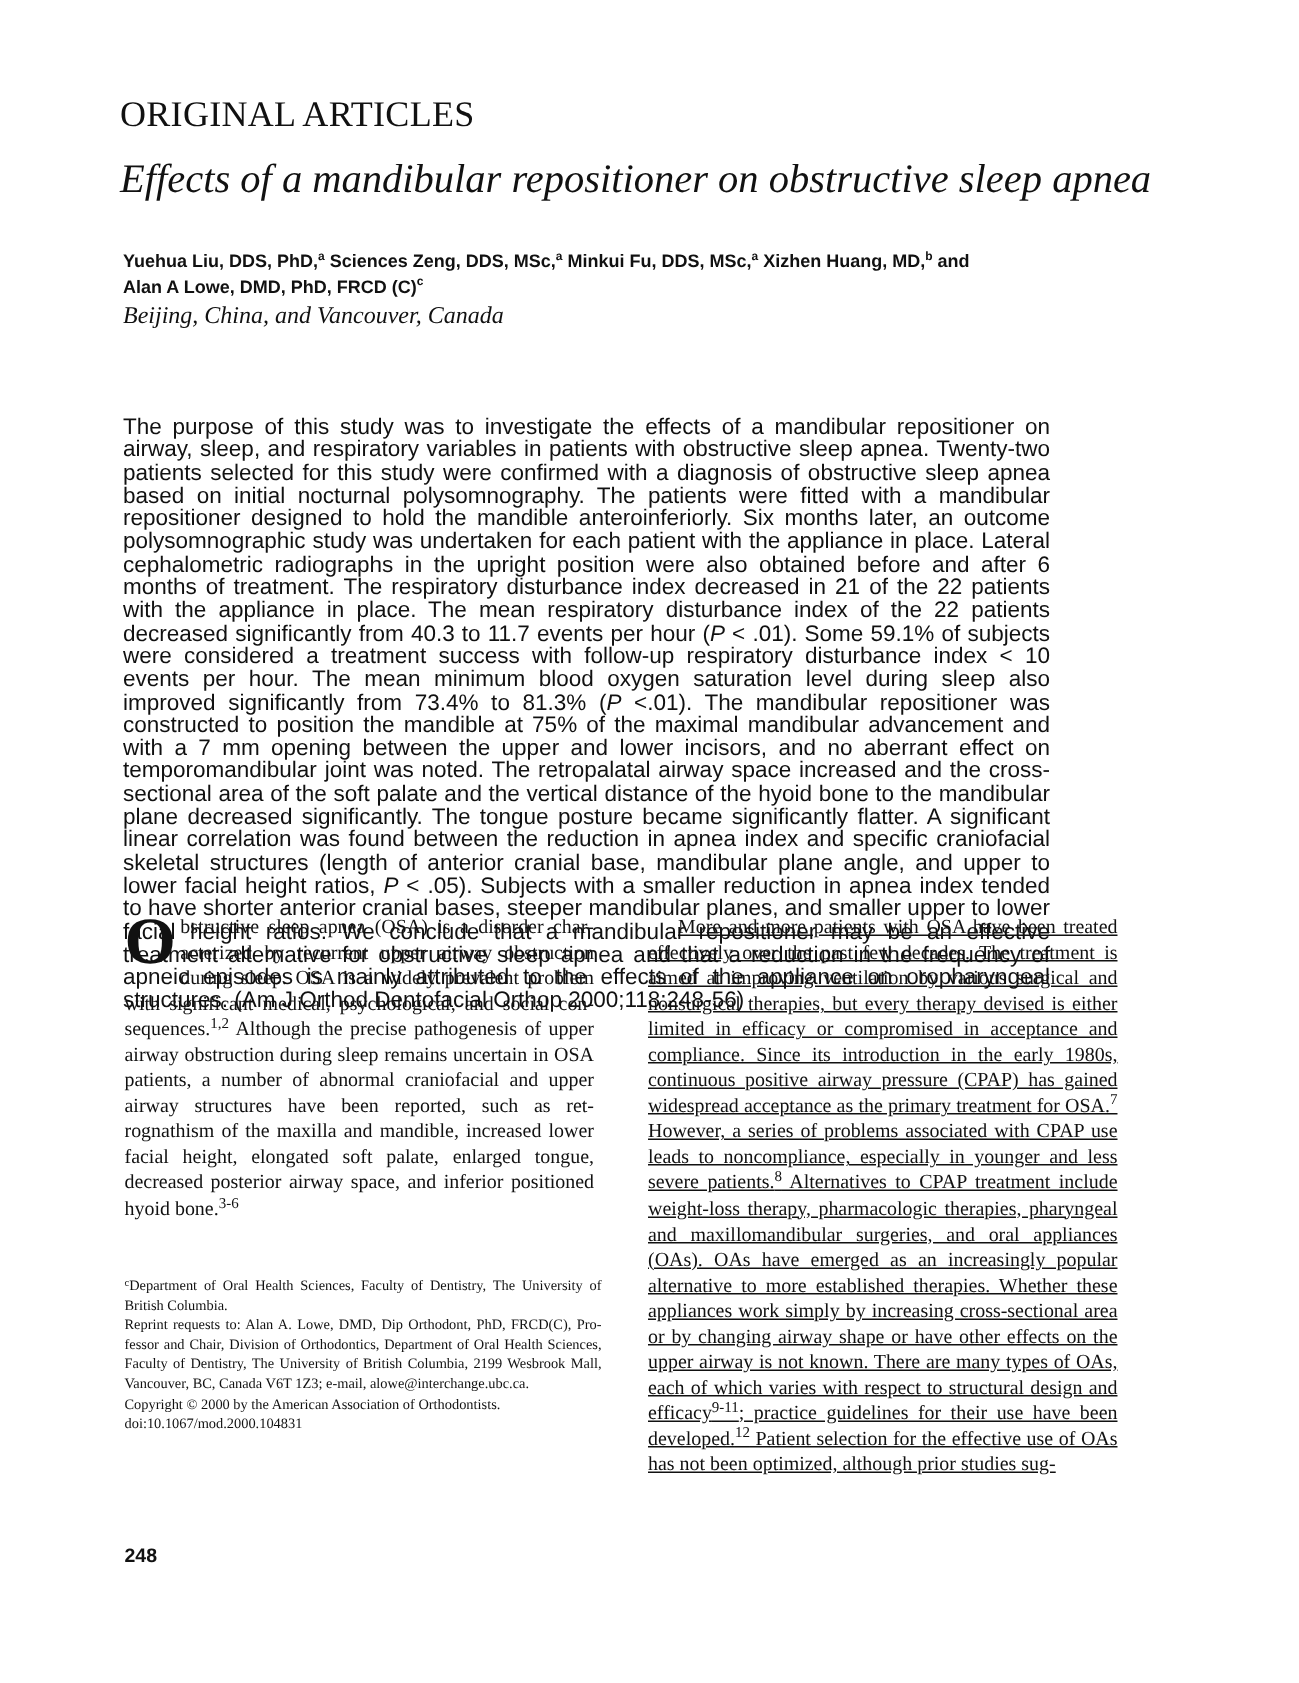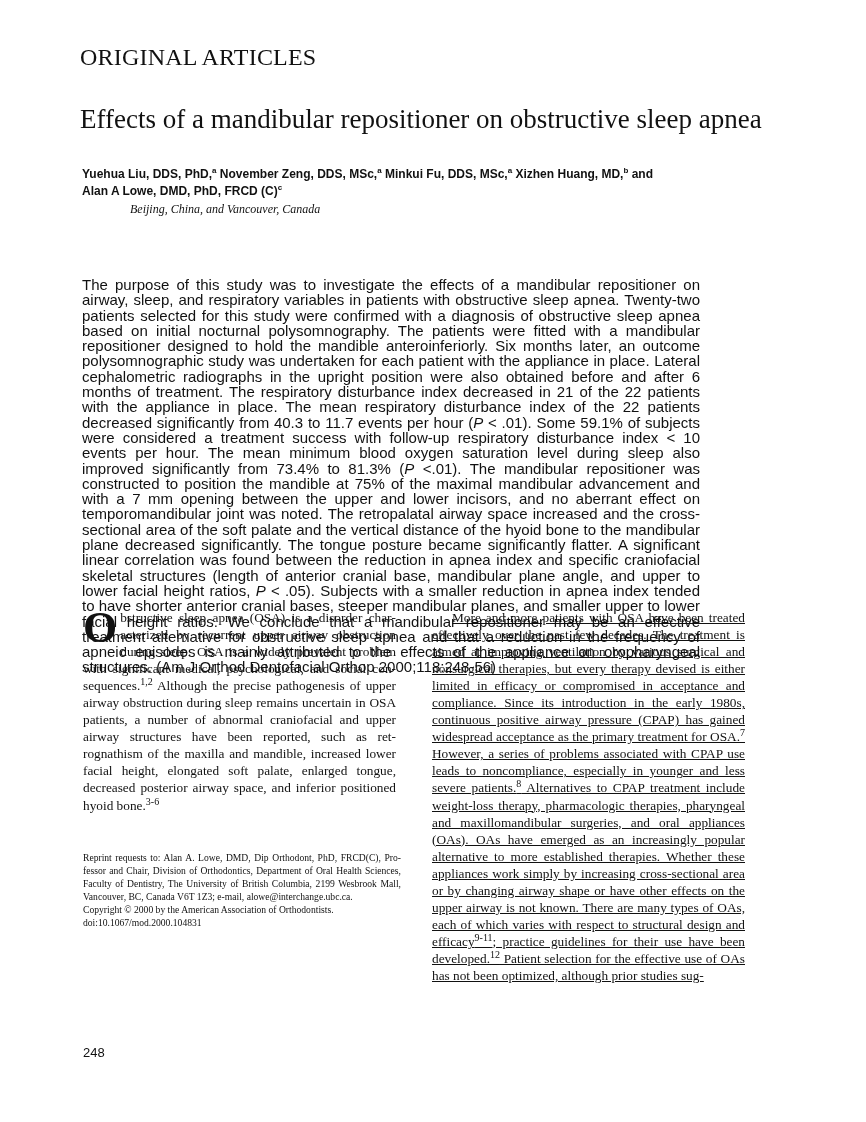--- a/index.html
+++ b/index.html
@@ -1,68 +1,69 @@
 <!DOCTYPE html>
 <html><head>
   <meta charset="utf-8">
   <style>
     html, body { margin: 0; padding: 0; background: #ffffff; }
     body { width: 866px; height: 1122px; position: relative; overflow: hidden; color: #111; }
     .abs { position: absolute; }
     .serif { font-family: "Liberation Serif", "DejaVu Serif", serif; }
     .sans { font-family: "Liberation Sans", "DejaVu Sans", sans-serif; }
 
-    #section-head { left: 80px; top: 44px; font-size: 24px; letter-spacing: 0.2px; white-space: nowrap; }
-    #article-title { left: 80px; top: 104px; font-size: 27px; white-space: nowrap; }
+    #section-head { left: 80px; top: 64px; font-size: 24px; letter-spacing: 0.2px; white-space: nowrap; }
+    #article-title { left: 80px; top: 104px; font-size: 27px; font-style: italic; white-space: nowrap; }
     #authors { left: 82px; top: 166px; width: 640px; font-size: 12px; font-weight: bold; line-height: 17px; }
     #authors sup { font-size: 8px; line-height: 0; }
-    #location { left: 82px; top: 202px; font-size: 12px; font-style: italic; margin-left: 48px; }
+    #location { left: 82px; top: 202px; font-size: 16px; font-style: italic; }
 
     #abstract { left: 82px; top: 234px; width: 618px; font-size: 15px; line-height: 15.3px; text-align: justify; margin-top: 43px; }
 
     .col { font-size: 13.3px; line-height: 17.05px; text-align: justify; hyphens: manual; }
     #col-left { left: 83px; top: 609px; width: 313px; }
     #col-right { left: 432px; top: 609px; width: 313px; text-decoration: underline; }
     #col-right p { margin: 0; text-indent: 20px; }
     #col-left p { margin: 0; }
     .dropcap { float: left; font-size: 44px; line-height: 34px; font-weight: bold; margin: 2px 3px 0 0; padding: 0; }
     sup.ref { font-size: 10px; line-height: 0; vertical-align: 5px; }
 
     #footnotes { left: 83px; top: 851px; width: 318px; font-size: 9.6px; line-height: 13.1px; text-align: justify; }
     #footnotes div { margin: 0; }
     #footnotes sup { font-size: 7px; line-height: 0; vertical-align: 3px; }
     #footnotes b { font-weight: bold; }
 
-    #page-number { left: 83px; top: 1029px; font-size: 13px; font-weight: normal; margin-top: 16px; }
+    #page-number { left: 83px; top: 1029px; font-size: 13px; font-weight: bold; }
   </style>
 </head>
 <body>
 
 <div id="section-head" class="abs serif">ORIGINAL ARTICLES</div>
 <div id="article-title" class="abs serif">Effects of a mandibular repositioner on obstructive sleep apnea</div>
 
 <div id="authors" class="abs sans">
   <span>Yuehua Liu, DDS, PhD,</span><sup>a</sup>
-  <span>November Zeng, DDS, MSc,</span><sup>a</sup>
+  <span>Sciences Zeng, DDS, MSc,</span><sup>a</sup>
   <span>Minkui Fu, DDS, MSc,</span><sup>a</sup>
   <span>Xizhen Huang, MD,</span><sup>b</sup>
   <span>and</span><br>
   <span>Alan A Lowe, DMD, PhD, FRCD (C)</span><sup>c</sup>
 </div>
 <div id="location" class="abs serif">Beijing, China, and Vancouver, Canada</div>
 
 <div id="abstract" class="abs sans"><span>The purpose of this study was to investigate the effects of a mandibular repositioner on airway, sleep, and respiratory variables in patients with obstructive sleep apnea. Twenty-two patients selected for this study were confirmed with a diagnosis of obstructive sleep apnea based on initial nocturnal polysomnography. The patients were fitted with a mandibular repositioner designed to hold the mandible anteroinferiorly. Six months later, an outcome polysomnographic study was undertaken for each patient with the appliance in place. Lateral cephalometric radiographs in the upright position were also obtained before and after 6 months of treatment. The respiratory disturbance index decreased in 21 of the 22 patients with the appliance in place. The mean respiratory disturbance index of the 22 patients decreased significantly from 40.3 to 11.7 events per hour (</span><i>P</i><span> &lt; .01). Some 59.1% of subjects were considered a treatment success with follow-up respiratory disturbance index &lt; 10 events per hour. The mean minimum blood oxygen saturation level during sleep also improved significantly from 73.4% to 81.3% (</span><i>P</i><span> &lt;.01). The mandibular repositioner was constructed to position the mandible at 75% of the maximal mandibular advancement and with a 7 mm opening between the upper and lower incisors, and no aberrant effect on temporomandibular joint was noted. The retropalatal airway space increased and the cross-sectional area of the soft palate and the vertical distance of the hyoid bone to the mandibular plane decreased significantly. The tongue posture became significantly flatter. A significant linear correlation was found between the reduction in apnea index and specific craniofacial skeletal structures (length of anterior cranial base, mandibular plane angle, and upper to lower facial height ratios, </span><i>P</i><span> &lt; .05). Subjects with a smaller reduction in apnea index tended to have shorter anterior cranial bases, steeper mandibular planes, and smaller upper to lower facial height ratios. We conclude that a mandibular repositioner may be an effective treatment alternative for obstructive sleep apnea and that a reduction in the frequency of apneic episodes is mainly attributed to the effects of the appliance on oropharyngeal structures. (Am J Orthod Dentofacial Orthop 2000;118:248-56)</span></div>
 
 <div id="col-left" class="abs serif col">
   <p><span class="dropcap">O</span><span>bstructive sleep apnea (OSA) is a disorder char­acterized by recurrent upper airway obstruction during sleep. OSA is a widely prevalent problem with significant medical, psychological, and social con­sequences.</span><sup class="ref">1,2</sup><span> Although the precise pathogenesis of upper airway obstruction during sleep remains uncertain in OSA patients, a number of abnormal craniofacial and upper airway structures have been reported, such as ret­rognathism of the maxilla and mandible, increased lower facial height, elongated soft palate, enlarged tongue, decreased posterior airway space, and inferior posi­tioned hyoid bone.</span><sup class="ref">3-6</sup></p>
 </div>
 
 <div id="col-right" class="abs serif col">
   <p><span>More and more patients with OSA have been treated effectively over the past few decades. The treatment is aimed at improving ventilation by vari­ous surgical and nonsurgical therapies, but every therapy devised is either limited in efficacy or com­promised in acceptance and compliance. Since its introduction in the early 1980s, continuous positive airway pressure (CPAP) has gained widespread acceptance as the primary treatment for OSA.</span><sup class="ref">7</sup><span> How­ever, a series of problems associated with CPAP use leads to noncompliance, especially in younger and less severe patients.</span><sup class="ref">8</sup><span> Alternatives to CPAP treatment include weight-loss therapy, pharmacologic thera­pies, pharyngeal and maxillomandibular surgeries, and oral appliances (OAs). OAs have emerged as an increasingly popular alternative to more established therapies. Whether these appliances work simply by increasing cross-sectional area or by changing airway shape or have other effects on the upper airway is not known. There are many types of OAs, each of which varies with respect to structural design and efficacy</span><sup class="ref">9-11</sup><span>; practice guidelines for their use have been devel­oped.</span><sup class="ref">12</sup><span> Patient selection for the effective use of OAs has not been optimized, although prior studies sug-</span></p>
 </div>
 
 <div id="footnotes" class="abs serif">
+  <div><sup>c</sup><span>Department of Oral Health Sciences, Faculty of Dentistry, The University of British Columbia.</span></div>
   <div>Reprint requests to: Alan A. Lowe, DMD, Dip Orthodont, PhD, FRCD(C), Pro­fessor and Chair, Division of Orthodontics, Department of Oral Health Sciences, Faculty of Dentistry, The University of British Columbia, 2199 Wesbrook Mall, Vancouver, BC, Canada V6T 1Z3; e-mail, alowe@interchange.ubc.ca.</div>
   <div>Copyright © 2000 by the American Association of Orthodontists.</div>
   <div>doi:10.1067/mod.2000.104831</div>
 </div>
 
 <div id="page-number" class="abs sans">248</div>
 
 </body></html>

